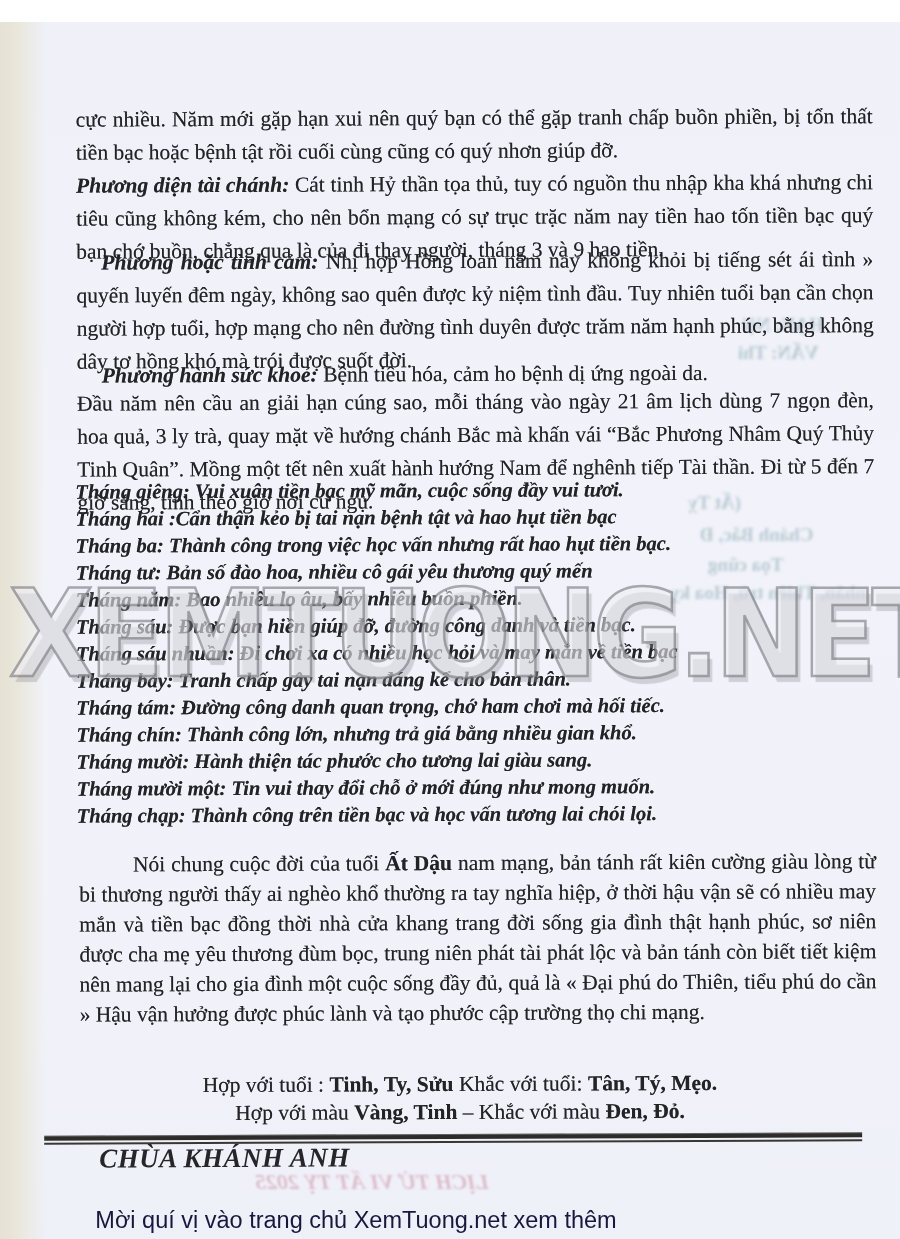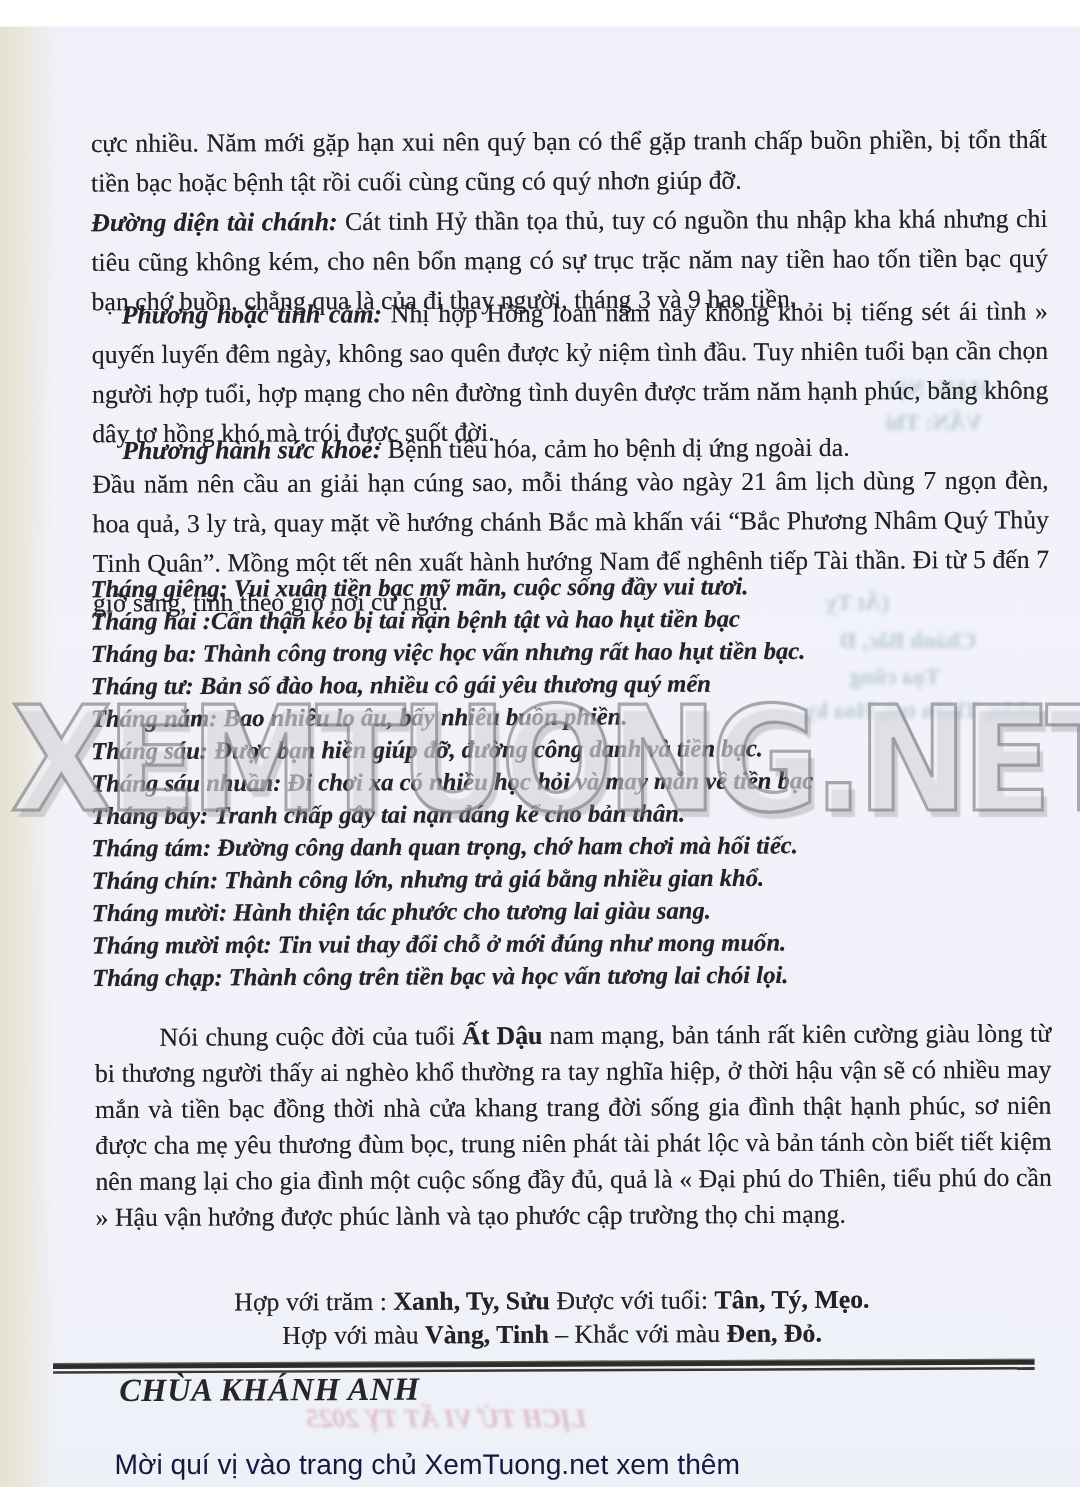--- a/index.html
+++ b/index.html
@@ -80,21 +80,21 @@
   <div class="ghost teal" style="left:688px;top:470px;">(Ất Tỵ</div>
   <div class="ghost teal" style="left:700px;top:502px;">Chánh Bắc, Đ</div>
   <div class="ghost teal" style="left:708px;top:532px;">Tọa cũng</div>
   <div class="ghost teal" style="left:670px;top:560px;">nhân, Thiên trù, Hoa kỵ</div>
   <div class="ghost pink" style="left:255px;top:1147px;">LỊCH TỬ VI ẤT TỴ 2025</div>
 
   <div class="content">
 
     <p class="para" id="p1">cực nhiều. Năm mới gặp hạn xui nên quý bạn có thể gặp tranh chấp buồn phiền, bị tổn thất tiền bạc hoặc bệnh tật rồi cuối cùng cũng có quý nhơn giúp đỡ.</p>
 
-    <p class="para" id="p2"><span class="lead">Đường diện tài chánh:</span><span> Cát tinh Hỷ thần tọa thủ, tuy có nguồn thu nhập kha khá nhưng chi tiêu cũng không kém, cho nên bổn mạng có sự trục trặc năm nay tiền hao tốn tiền bạc quý bạn chớ  buồn, chẳng qua là của đi thay người, tháng 3 và 9 hao tiền.</span></p>
+    <p class="para" id="p2"><span class="lead">Phương diện tài chánh:</span><span> Cát tinh Hỷ thần tọa thủ, tuy có nguồn thu nhập kha khá nhưng chi tiêu cũng không kém, cho nên bổn mạng có sự trục trặc năm nay tiền hao tốn tiền bạc quý bạn chớ  buồn, chẳng qua là của đi thay người, tháng 3 và 9 hao tiền.</span></p>
 
     <p class="para" id="p3"><span class="lead">Phương hoặc tình cảm:</span><span> Nhị hợp Hồng loan năm nay không khỏi bị tiếng sét ái tình »  quyến luyến đêm ngày, không sao quên được kỷ niệm tình đầu. Tuy nhiên tuổi bạn cần chọn người hợp tuổi, hợp mạng cho nên đường tình duyên được trăm năm hạnh phúc, bằng không dây tơ hồng khó mà trói được suốt đời.</span></p>
 
     <p class="para" id="p4"><span class="lead">Phương hành sức khoẻ:</span><span> Bệnh tiêu hóa, cảm ho bệnh dị ứng ngoài da.</span></p>
 
     <p class="para" id="p5">Đầu năm nên cầu an giải hạn cúng sao, mỗi tháng vào ngày 21 âm lịch dùng 7 ngọn đèn, hoa quả, 3 ly trà, quay mặt về hướng chánh Bắc mà khấn vái “Bắc Phương Nhâm Quý Thủy Tinh Quân”. Mồng một tết nên xuất hành hướng Nam để nghênh tiếp Tài thần. Đi từ 5 đến 7 giờ sáng, tính theo giờ nơi cư ngụ.</p>
 
     <div class="month-line" style="top:455px;">Tháng giêng: Vui xuân tiền bạc mỹ mãn, cuộc sống đầy vui tươi.</div>
     <div class="month-line" style="top:482px;">Tháng hai :Cẩn thận kẻo bị tai nạn bệnh tật và hao hụt tiền bạc</div>
     <div class="month-line" style="top:509px;">Tháng ba: Thành công trong việc học vấn nhưng rất hao hụt tiền bạc.</div>
@@ -104,21 +104,21 @@
     <div class="month-line" style="top:617px;">Tháng sáu nhuần: Đi chơi xa có nhiều học hỏi và may mắn về tiền bạc</div>
     <div class="month-line" style="top:644px;">Tháng bảy: Tranh chấp gây tai nạn đáng kể cho bản thân.</div>
     <div class="month-line" style="top:671px;">Tháng tám: Đường công danh quan trọng, chớ ham chơi mà hối tiếc.</div>
     <div class="month-line" style="top:698px;">Tháng chín: Thành công lớn, nhưng trả giá bằng nhiều gian khổ.</div>
     <div class="month-line" style="top:725px;">Tháng mười: Hành thiện tác phước cho tương lai giàu sang.</div>
     <div class="month-line" style="top:752px;">Tháng mười một: Tin vui thay đổi chỗ ở mới đúng như mong muốn.</div>
     <div class="month-line" style="top:779px;">Tháng chạp: Thành công trên tiền bạc và học vấn tương lai chói lọi.</div>
 
     <p class="para" id="p6"><span>Nói chung cuộc đời của tuổi </span><span class="b">Ất Dậu</span><span> nam mạng, bản tánh rất kiên cường giàu lòng từ bi thương người thấy ai nghèo khổ thường ra tay nghĩa hiệp, ở thời hậu vận sẽ có nhiều may mắn và tiền bạc đồng thời nhà cửa khang trang đời sống gia đình thật hạnh phúc, sơ niên được cha mẹ yêu thương đùm bọc, trung niên phát tài phát lộc và bản tánh còn biết tiết kiệm nên mang lại cho gia đình một cuộc sống đầy đủ, quả là «  Đại phú do Thiên, tiểu phú do cần » Hậu vận hưởng được phúc lành và tạo phước cập trường thọ chi mạng.</span></p>
 
-    <div class="compat" id="compat1"><span>Hợp với trăm : </span><span class="b">Xanh, Ty, Sửu</span><span> Được với tuổi: </span><span class="b">Tân, Tý, Mẹo.</span></div>
+    <div class="compat" id="compat1"><span>Hợp với tuổi : </span><span class="b">Tinh, Ty, Sửu</span><span> Khắc với tuổi: </span><span class="b">Tân, Tý, Mẹo.</span></div>
 
     <div class="compat" id="compat2"><span>Hợp với màu </span><span class="b">Vàng, Tinh</span><span>  – Khắc với màu </span><span class="b">Đen, Đỏ.</span></div>
 
     <div class="rule">
       <div class="thick"></div>
       <div class="thin"></div>
     </div>
 
     <div class="temple">CHÙA KHÁNH ANH</div>
   </div>

